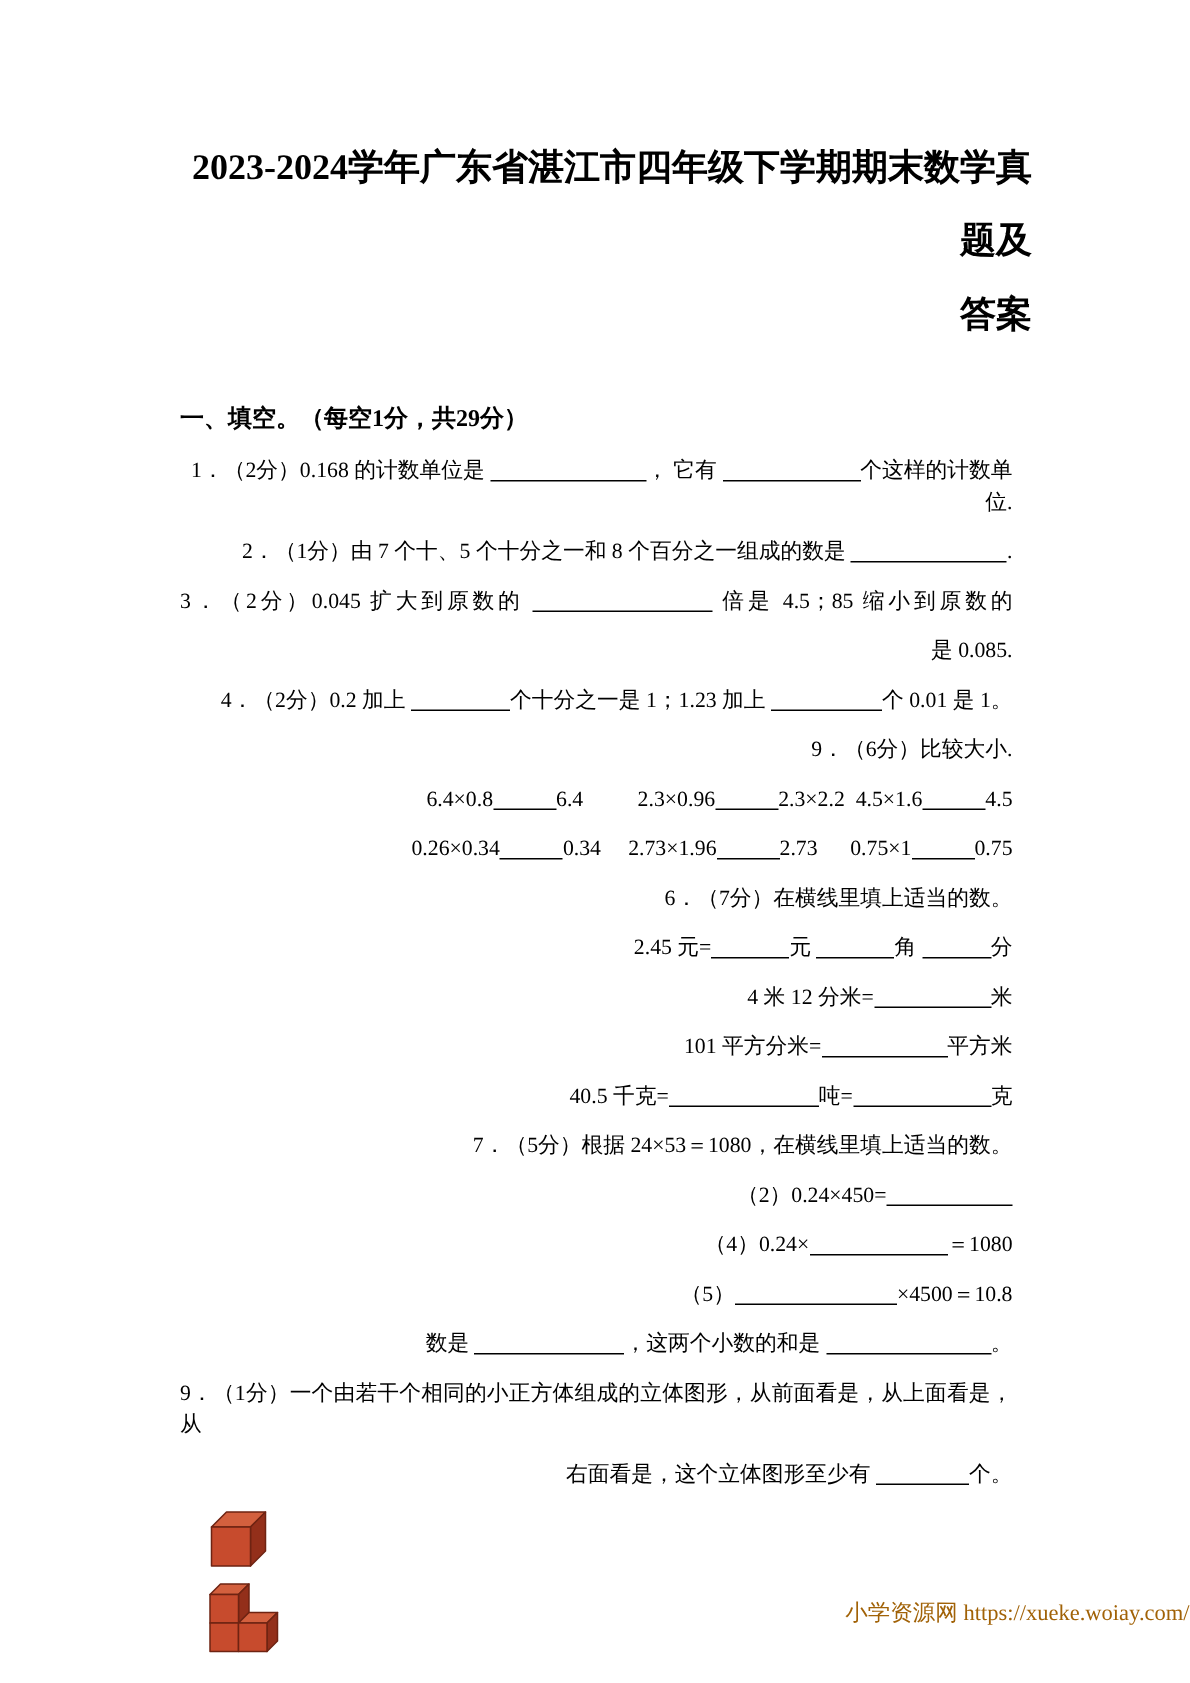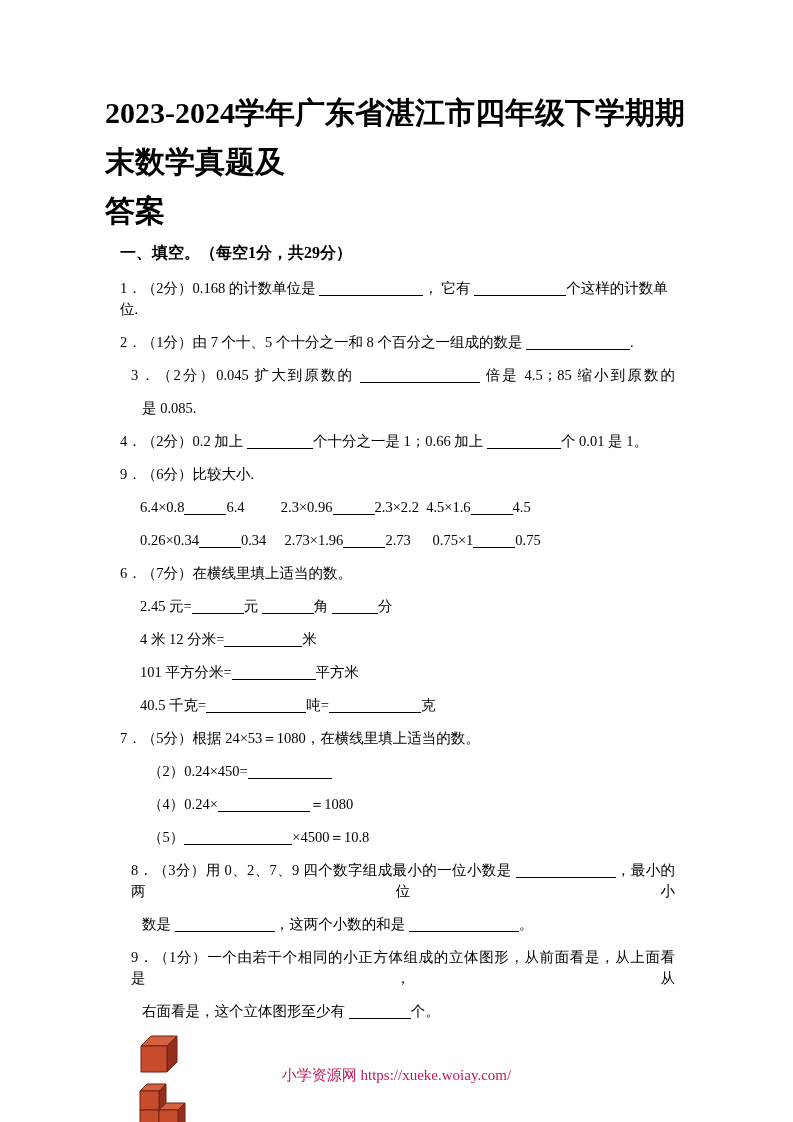--- a/index.html
+++ b/index.html
@@ -8,60 +8,61 @@
     width: 793px; height: 1122px;
     position: relative;
     font-family: "Liberation Serif", serif;
     color: #000;
     overflow: hidden;
   }
   .page { position: absolute; inset: 0; }
   .title {
     margin-top: 88px;
     padding: 0 105px;
-    text-align: left;
+    text-align: right;
     font-weight: bold;
-    font-size: 30px;
+    font-size: 24px;
     line-height: 49px;
     font-family: "Liberation Serif", serif;
   }
   .content { margin: 0 118px 0 120px; }
   .section-header {
-    margin-top: 8px;
+    margin-top: 34px;
     font-weight: bold;
     font-size: 16px;
   }
   .question-list { margin-top: 14px; }
   .qline {
     font-size: 14.5px;
     line-height: 21px;
     margin-bottom: 12px;
     white-space: pre-wrap;
+    text-align: right;
   }
   .ind0 { padding-left: 0; }
   .ind1 { padding-left: 22px; }
   .ind2 { padding-left: 20px; }
   .ind3 { padding-left: 28px; }
-  .just { text-align: justify; text-align-last: justify; margin-left: 11px; }
+  .just { text-align: justify; text-align-last: justify; }
   .blank {
     display: inline-block;
     height: 1em;
     border-bottom: 1px solid #000;
     vertical-align: -3px;
   }
   .figures { margin: 4px 0 0 18px; }
   .figure { margin-bottom: 8px; }
   .figure svg { display: block; }
   .figure polygon { stroke: #6e2312; stroke-width: 1; stroke-linejoin: round; }
   .footer {
     position: absolute;
     left: 0; right: 0;
     top: 1066px;
-    text-align: center;
-    color: #be185d;
+    text-align: right;
+    color: #a16207;
     font-size: 15px;
   }
 </style>
 </head>
 <body>
 
 <div class="page">
 
   <div class="title">
     <div>2023-2024学年广东省湛江市四年级下学期期末数学真题及</div>
@@ -69,34 +70,33 @@
   </div>
 
   <div class="content">
     <div class="section-header">一、填空。（每空1分，共29分）</div>
 
     <div class="question-list">
         <div class="qline ind0"><span>1．（2分）0.168 的计数单位是 </span><span class="blank" style="width: 104px;"></span><span>， 它有 </span><span class="blank" style="width: 92px;"></span><span>个这样的计数单位.</span></div>
         <div class="qline ind0"><span>2．（1分）由 7 个十、5 个十分之一和 8 个百分之一组成的数是 </span><span class="blank" style="width: 104px;"></span><span>.</span></div>
         <div class="qline ind0 just"><span>3．（2分）0.045 扩大到原数的 </span><span class="blank" style="width: 120px;"></span><span> 倍是 4.5；85 缩小到原数的</span></div>
         <div class="qline ind1"><span>是 0.085.</span></div>
-        <div class="qline ind0"><span>4．（2分）0.2 加上 </span><span class="blank" style="width: 66px;"></span><span>个十分之一是 1；0.66 加上 </span><span class="blank" style="width: 74px;"></span><span>个 0.01 是 1。</span></div>
+        <div class="qline ind0"><span>4．（2分）0.2 加上 </span><span class="blank" style="width: 66px;"></span><span>个十分之一是 1；1.23 加上 </span><span class="blank" style="width: 74px;"></span><span>个 0.01 是 1。</span></div>
         <div class="qline ind0"><span>9．（6分）比较大小.</span></div>
         <div class="qline ind2"><span>6.4×0.8</span><span class="blank" style="width: 42px;"></span><span>6.4          2.3×0.96</span><span class="blank" style="width: 42px;"></span><span>2.3×2.2  4.5×1.6</span><span class="blank" style="width: 42px;"></span><span>4.5</span></div>
         <div class="qline ind2"><span>0.26×0.34</span><span class="blank" style="width: 42px;"></span><span>0.34     2.73×1.96</span><span class="blank" style="width: 42px;"></span><span>2.73      0.75×1</span><span class="blank" style="width: 42px;"></span><span>0.75</span></div>
         <div class="qline ind0"><span>6．（7分）在横线里填上适当的数。</span></div>
         <div class="qline ind2"><span>2.45 元=</span><span class="blank" style="width: 52px;"></span><span>元 </span><span class="blank" style="width: 52px;"></span><span>角 </span><span class="blank" style="width: 46px;"></span><span>分</span></div>
         <div class="qline ind2"><span>4 米 12 分米=</span><span class="blank" style="width: 78px;"></span><span>米</span></div>
         <div class="qline ind2"><span>101 平方分米=</span><span class="blank" style="width: 84px;"></span><span>平方米</span></div>
         <div class="qline ind2"><span>40.5 千克=</span><span class="blank" style="width: 100px;"></span><span>吨=</span><span class="blank" style="width: 92px;"></span><span>克</span></div>
         <div class="qline ind0"><span>7．（5分）根据 24×53＝1080，在横线里填上适当的数。</span></div>
         <div class="qline ind3"><span>（2）0.24×450=</span><span class="blank" style="width: 84px;"></span></div>
         <div class="qline ind3"><span>（4）0.24×</span><span class="blank" style="width: 92px;"></span><span>＝1080</span></div>
         <div class="qline ind3"><span>（5）</span><span class="blank" style="width: 108px;"></span><span>×4500＝10.8</span></div>
-        <div class="qline ind0 just"><span>8．（3分）用 0、2、7、9 四个数字组成最小的一位小数是 </span><span class="blank" style="width: 100px;"></span><span>，最小的两位小</span></div>
         <div class="qline ind1"><span>数是 </span><span class="blank" style="width: 100px;"></span><span>，这两个小数的和是 </span><span class="blank" style="width: 110px;"></span><span>。</span></div>
         <div class="qline ind0 just"><span>9．（1分）一个由若干个相同的小正方体组成的立体图形，从前面看是，从上面看是，从</span></div>
         <div class="qline ind1"><span>右面看是，这个立体图形至少有 </span><span class="blank" style="width: 62px;"></span><span>个。</span></div>
       </div>
 
     <div class="figures">
       <div class="figure">
         <svg width="42" height="40" viewBox="0 0 42 40">
           <polygon points="3,12 29,12 39,2 13,2" fill="#d3603e"></polygon>
           <polygon points="29,12 39,2 39,28 29,38" fill="#932f1a"></polygon>

